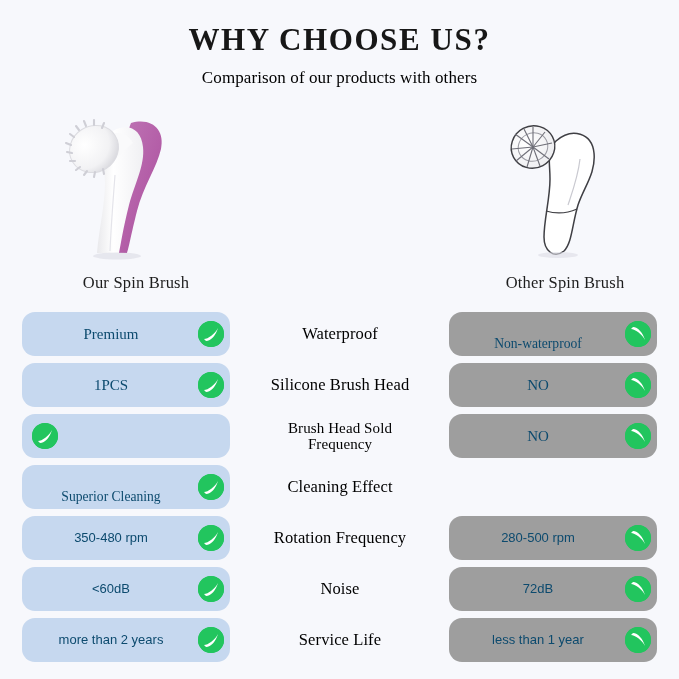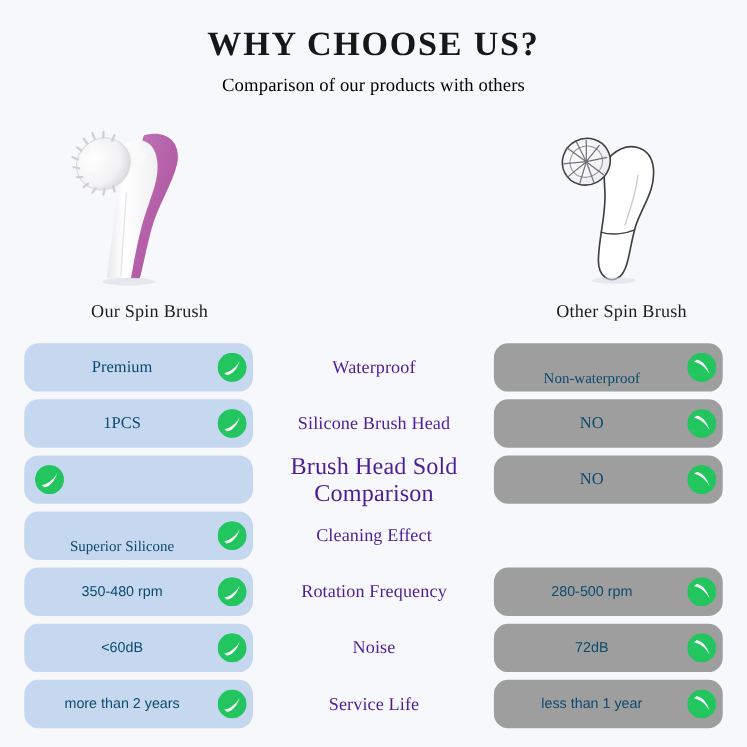--- a/index.html
+++ b/index.html
@@ -151,25 +151,25 @@
     left: 240px;
     width: 200px;
     top: 0;
     height: 44px;
     display: flex;
     align-items: center;
     justify-content: center;
     text-align: center;
     font-family: "Liberation Serif", serif;
     font-size: 16.5px;
-    color: #4c1d95;
+    color: #000000;
     line-height: 1.08;
     letter-spacing: 0.1px;
   }
-  .feature.two-line { font-size: 22px; }
+  .feature.two-line { font-size: 15px; }
 </style>
 </head>
 <body>
 
 <div class="page">
 
   <div class="header">
     <h1 class="title">WHY CHOOSE US?</h1>
     <p class="subtitle">Comparison of our products with others</p>
   </div>
@@ -319,37 +319,37 @@
         <span class="badge">
           <svg viewBox="0 0 26 26">
               <circle cx="13" cy="13" r="13" fill="#22c55e"></circle>
               <path d="M6 18 C10 18 17 13 20 7 C18 14 13 20 8 20 Z" fill="#ffffff"></path>
             </svg>
         </span>
       </div>
       <div class="feature two-line">
         <span>
           <span>Brush Head Sold</span><br>
-          <span>Comparison</span>
+          <span>Frequency</span>
         </span>
       </div>
       <div class="pill theirs">
         <span class="pill-text">NO</span>
         <span class="badge">
           <svg viewBox="0 0 26 26">
               <circle cx="13" cy="13" r="13" fill="#22c55e"></circle>
               <path d="M6 8 C10 8 17 13 20 19 C18 12 13 6 8 6 Z" fill="#ffffff"></path>
             </svg>
         </span>
       </div>
     </div>
 
     <div class="row">
       <div class="pill ours">
-        <span class="pill-text tight">Superior Silicone</span>
+        <span class="pill-text tight">Superior Cleaning</span>
         <span class="badge">
           <svg viewBox="0 0 26 26">
               <circle cx="13" cy="13" r="13" fill="#22c55e"></circle>
               <path d="M6 18 C10 18 17 13 20 7 C18 14 13 20 8 20 Z" fill="#ffffff"></path>
             </svg>
         </span>
       </div>
       <div class="feature">Cleaning Effect</div>
     </div>
 

